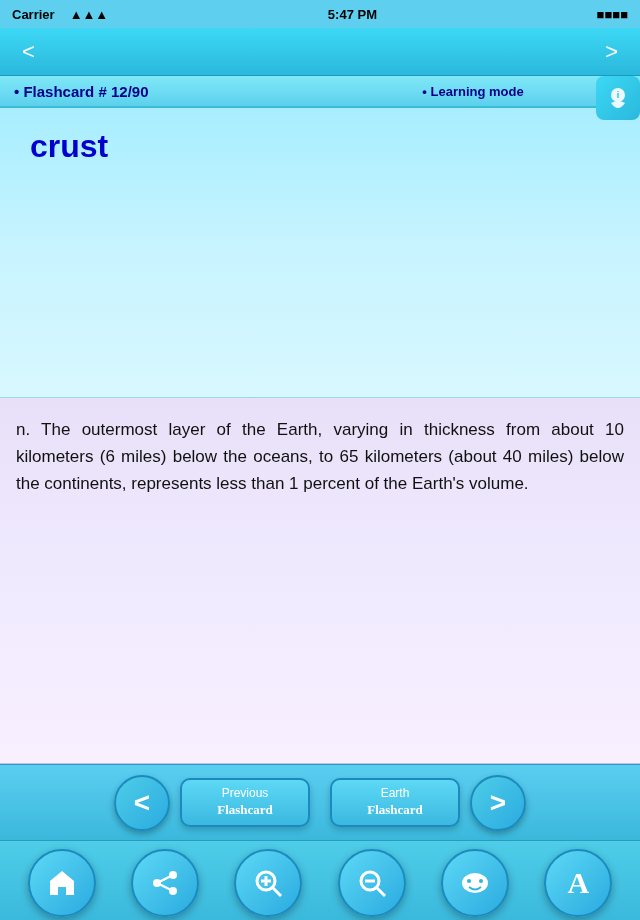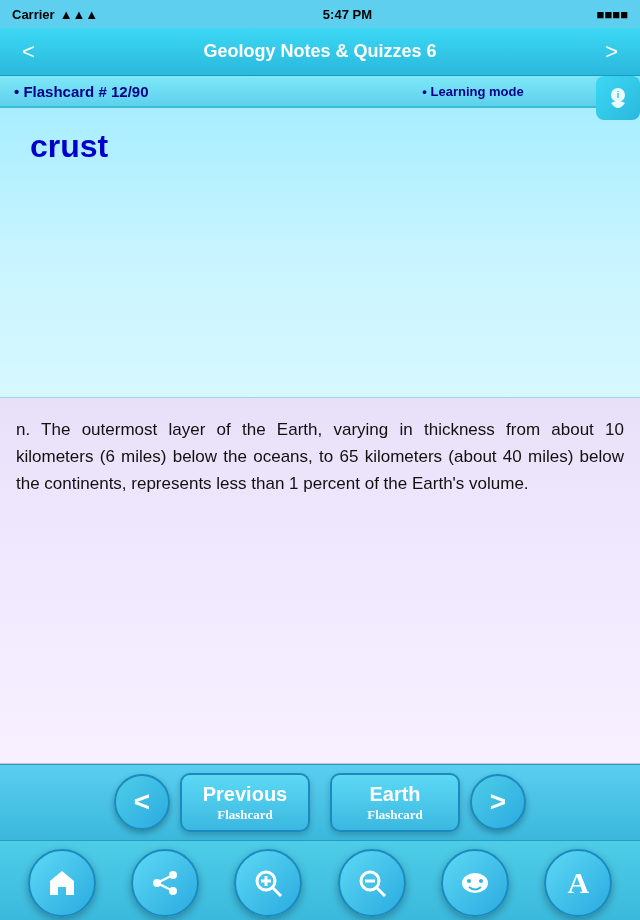--- a/index.html
+++ b/index.html
@@ -16,21 +16,21 @@
       background: #5ecfef;
       height: 28px;
       display: flex;
       align-items: center;
       justify-content: space-between;
       padding: 0 12px;
       font-size: 13px;
       font-weight: 600;
       color: #000;
     }
-    .status-left { display: flex; align-items: flex-end; gap: 5px; }
+    .status-left { display: flex; align-items: flex-end; gap: 15px; }
     .status-center { font-weight: 700; }
 
     
     #nav-bar {
       background: linear-gradient(180deg, #3dd8f5 0%, #2ab8dc 100%);
       height: 48px;
       display: flex;
       align-items: center;
       justify-content: space-between;
       padding: 0 14px;
@@ -156,21 +156,21 @@
       padding: 6px 18px;
       color: white;
       font-size: 15px;
       font-weight: 700;
       text-align: center;
       line-height: 1.3;
       border: 2px solid #1a8abf;
       box-shadow: 0 3px 6px rgba(0,0,0,0.2);
       min-width: 130px;
     }
-    .nav-btn-label .line1 { font-size: 20px; font-weight: 700; }
+    .nav-btn-label .line1 { font-size: 12px; font-weight: 400; }
     .nav-btn-label .line2 { font-size: 13px; font-weight: 600; font-family: Liberation Serif, serif; }
     .nav-spacer { width: 10px; }
 
     
     #bottom-toolbar {
       background: linear-gradient(180deg, #4ecde8 0%, #3ab8dc 100%);
       height: 84px;
       display: flex;
       align-items: center;
       justify-content: space-around;
@@ -199,21 +199,20 @@
   <div class="status-left">
     <span>Carrier</span>
     <span>▲▲▲</span>
   </div>
   <div class="status-center">5:47 PM</div>
   <div>■■■■</div>
 </div>
 
 <div id="nav-bar">
   <span class="nav-arrow">&lt;</span>
-  <span class="nav-title">Geology Notes &amp; Quizzes 6</span>
   <span class="nav-arrow">&gt;</span>
 </div>
 
 <div id="info-bar">
   <span class="info-flashcard">• Flashcard #  12/90</span>
   <span class="info-learning">• Learning mode</span>
   <div class="info-icon">
     <svg width="26" height="26" viewBox="0 0 26 26" fill="none" xmlns="http://www.w3.org/2000/svg">
       <circle cx="13" cy="10" r="7" fill="white" opacity="0.9"></circle>
       <path d="M6 18 Q13 14 20 18 Q13 28 6 18Z" fill="white" opacity="0.9"></path>

